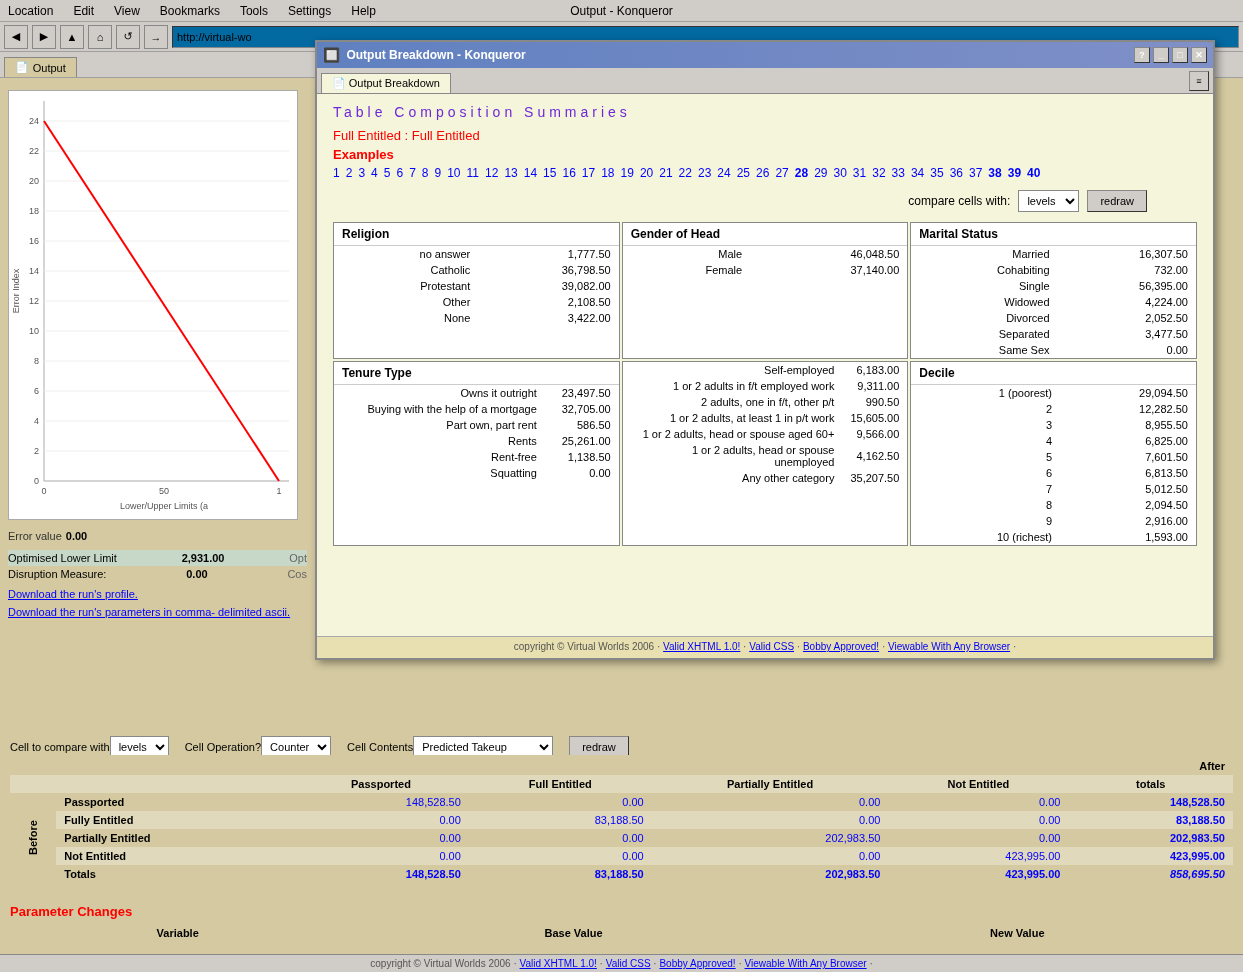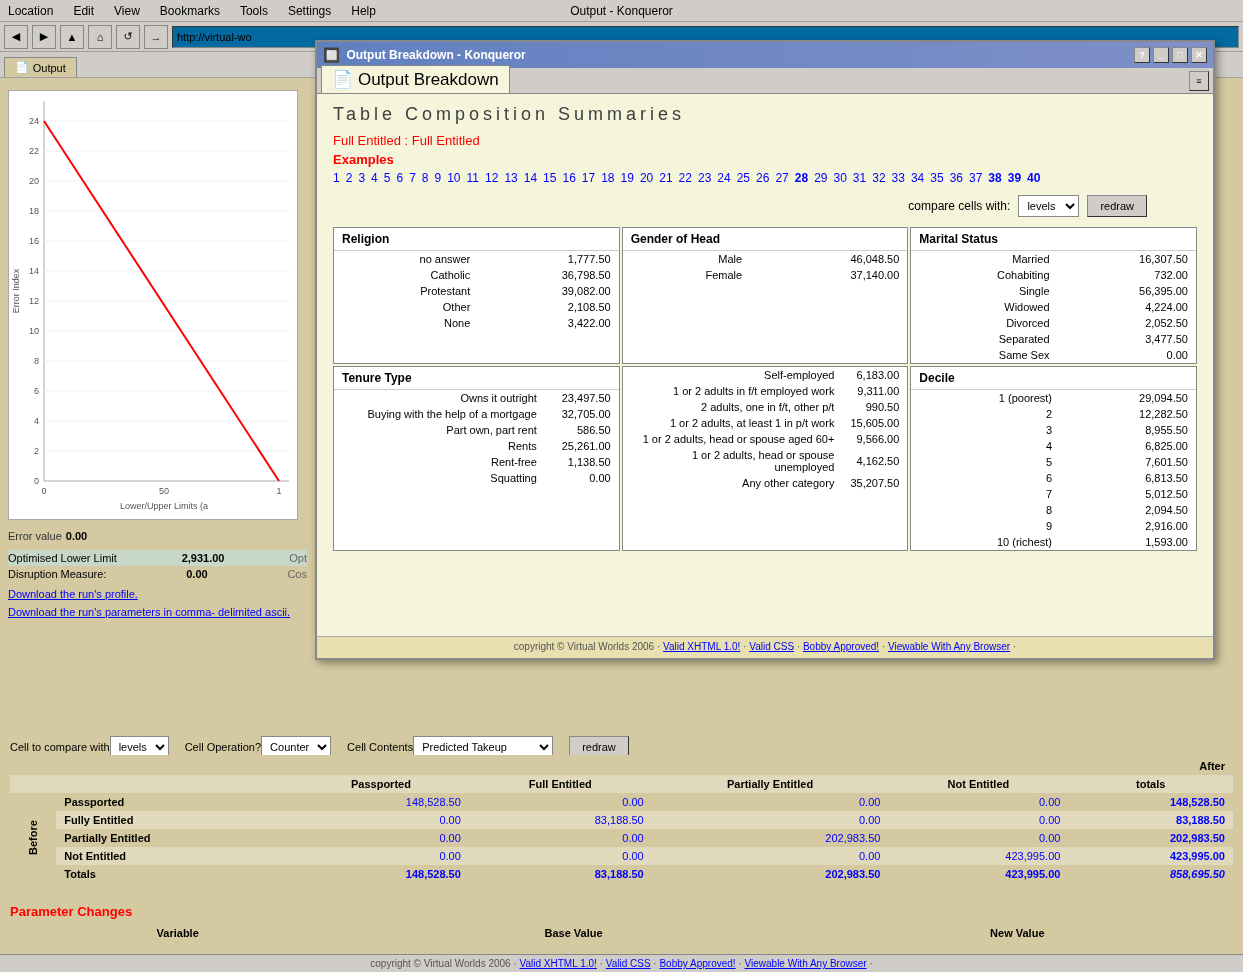--- a/index.html
+++ b/index.html
@@ -261,21 +261,21 @@
       align-items: flex-end;
       padding: 0 4px;
       border-bottom: 1px solid #888;
       position: relative;
     }
     .modal-tab {
       background: #f5f5dc;
       border: 1px solid #888;
       border-bottom: none;
       padding: 3px 10px;
-      font-size: 17px;
+      font-size: 11px;
       cursor: pointer;
     }
     .modal-toolbar-right {
       position: absolute;
       right: 4px;
       top: 3px;
     }
     .modal-toolbar-btn {
       width: 20px;
       height: 20px;
@@ -286,23 +286,23 @@
     }
 
     .modal-content {
       padding: 10px 16px;
       height: calc(100% - 78px);
       overflow-y: auto;
       background: #f5f5dc;
     }
 
     .modal-title {
-      font-size: 18px;
+      font-size: 14px;
       letter-spacing: 4px;
-      color: #404040;
+      color: #6d28d9;
       margin-bottom: 8px;
     }
 
     .modal-subtitle {
       color: red;
       font-size: 13px;
       font-weight: normal;
       margin-bottom: 4px;
     }
 

